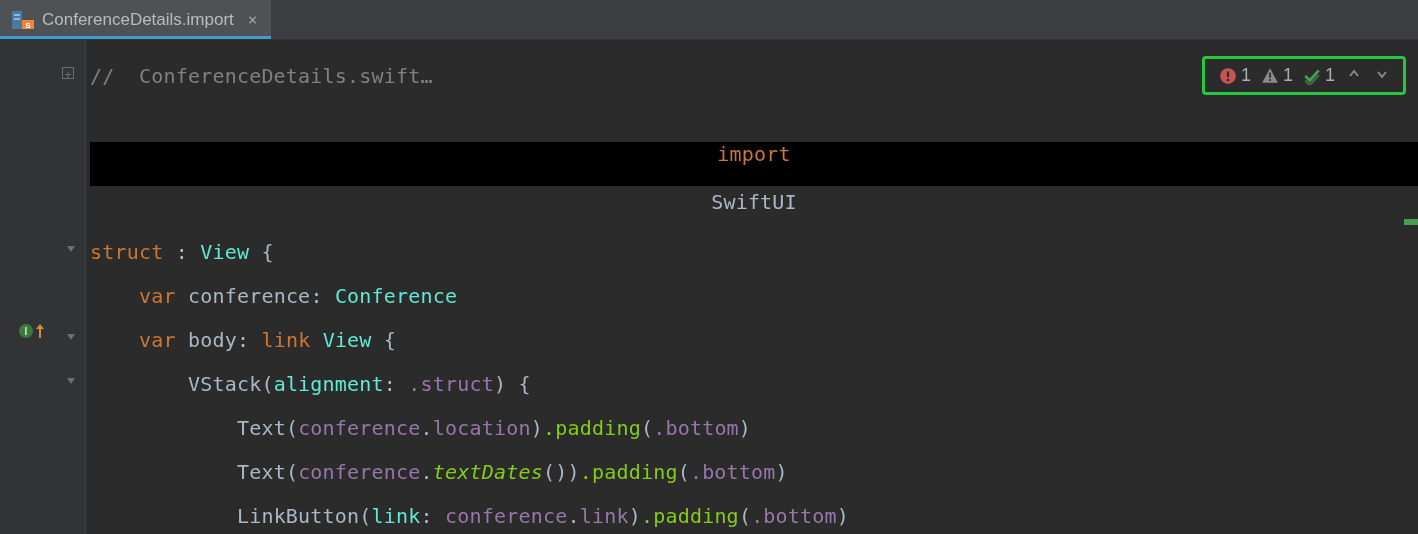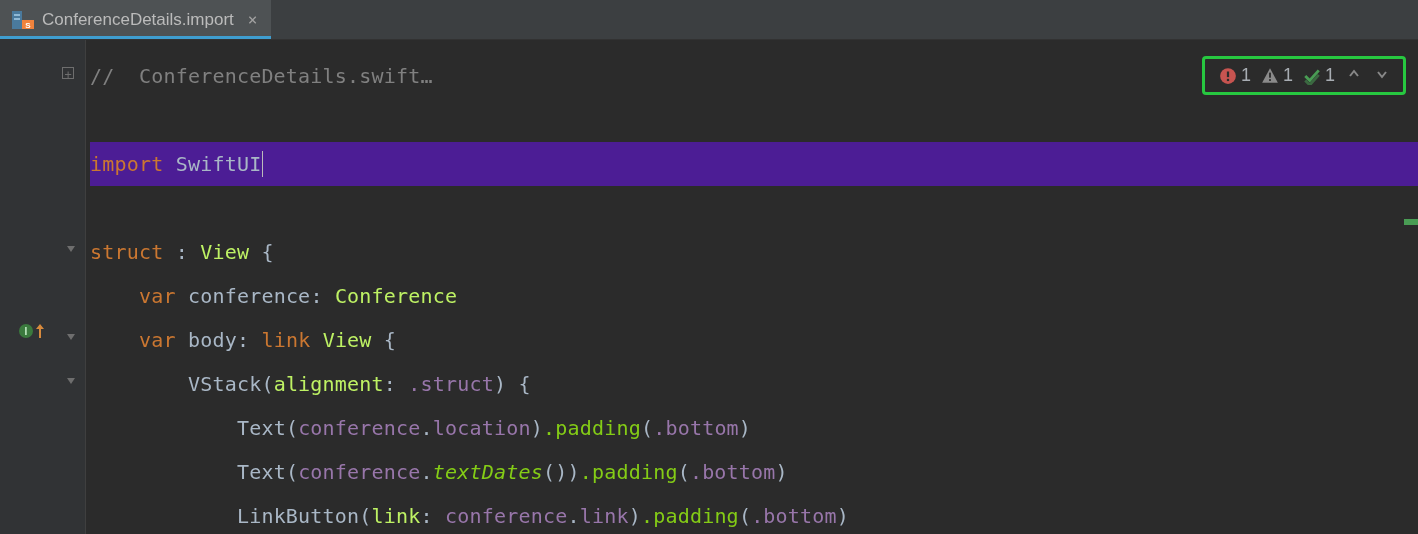--- a/index.html
+++ b/index.html
@@ -79,26 +79,27 @@
     padding-left: 4px;
   }
   .line {
     height: 44px;
     display: flex;
     align-items: center;
     white-space: pre;
     letter-spacing: 0.2px;
   }
   .line.current {
-    background: #4c1d95;
+    background: #000000;
+    flex-direction: column;
   }
   .tok-comment { color: #808080; }
   .tok-keyword { color: #cb7731; }
   .tok-type    { color: #a9b7c6; }
-  .tok-typeref { color: #bef264; }
+  .tok-typeref { color: #5eead4; }
   .tok-ident   { color: #a9b7c6; }
   .tok-enum    { color: #9876aa; }
   .tok-func    { color: #84cc16; font-style: italic;}
   .tok-punc    { color: #a9b7c6; }
   .caret {
     display:inline-block;
     width:1px;
     height:26px;
     background:#bbbbbb;
     vertical-align:middle;

